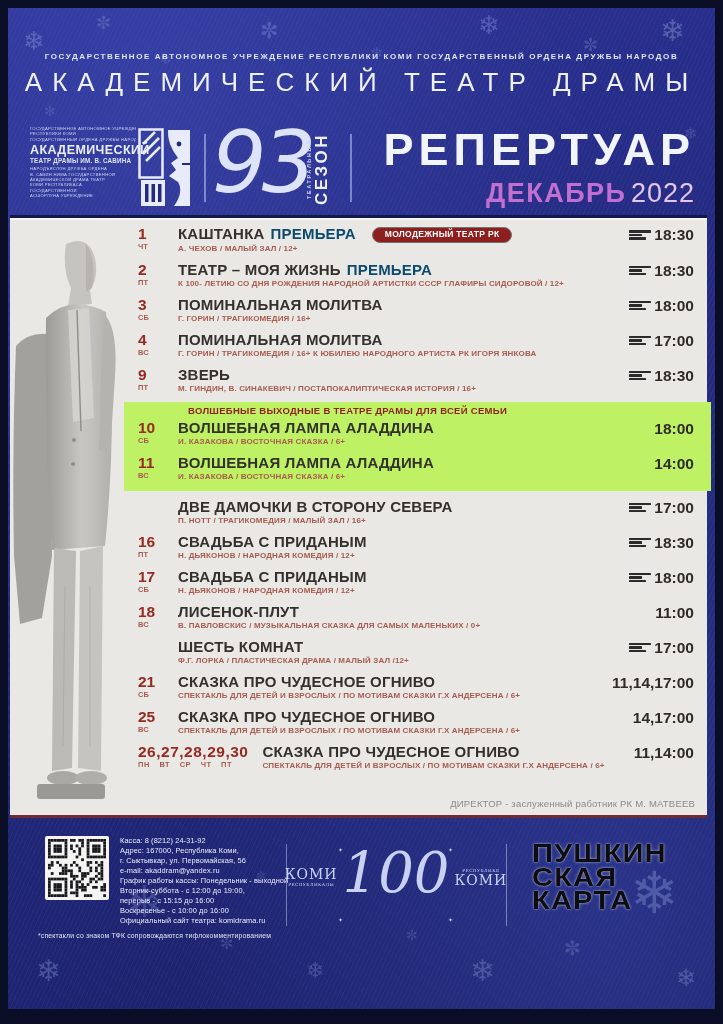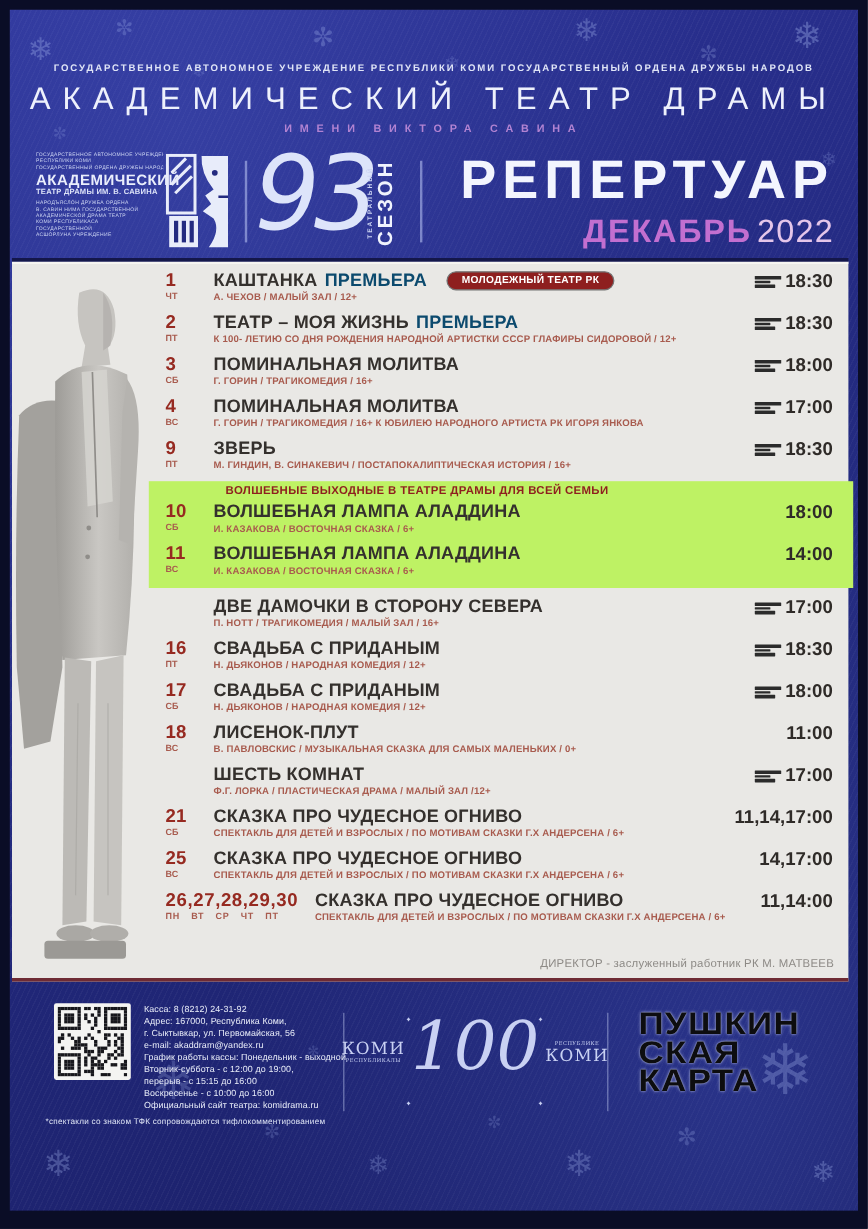--- a/index.html
+++ b/index.html
@@ -113,21 +113,20 @@
   <span class="sf" style="left:398px;top:920px;font-size:14px;opacity:.2">✼</span>
   <span class="sf" style="left:462px;top:948px;font-size:30px;opacity:.28">❄</span>
   <span class="sf" style="left:556px;top:930px;font-size:20px;opacity:.24">✼</span>
   <span class="sf" style="left:622px;top:856px;font-size:58px;opacity:.3">❄</span>
   <span class="sf" style="left:668px;top:958px;font-size:24px;opacity:.3">❄</span>
   <span class="sf" style="left:248px;top:862px;font-size:12px;opacity:.2">✼</span>
 
   <div class="hdr">
     <div class="hdr-l1">ГОСУДАРСТВЕННОЕ  АВТОНОМНОЕ  УЧРЕЖДЕНИЕ  РЕСПУБЛИКИ  КОМИ  ГОСУДАРСТВЕННЫЙ  ОРДЕНА  ДРУЖБЫ  НАРОДОВ</div>
     <div class="hdr-l2">АКАДЕМИЧЕСКИЙ ТЕАТР ДРАМЫ</div>
-    <div class="hdr-l3">ИМЕНИ ВИКТОРА САВИНА</div>
   </div>
 
   <div class="banner">
     <div class="blogo">
       <div class="tiny">
           <div>ГОСУДАРСТВЕННОЕ АВТОНОМНОЕ УЧРЕЖДЕНИЕ</div>
           <div>РЕСПУБЛИКИ КОМИ</div>
           <div>ГОСУДАРСТВЕННЫЙ ОРДЕНА ДРУЖБЫ НАРОДОВ</div>
         </div>
       <div class="nm">АКАДЕМИЧЕСКИЙ</div>

